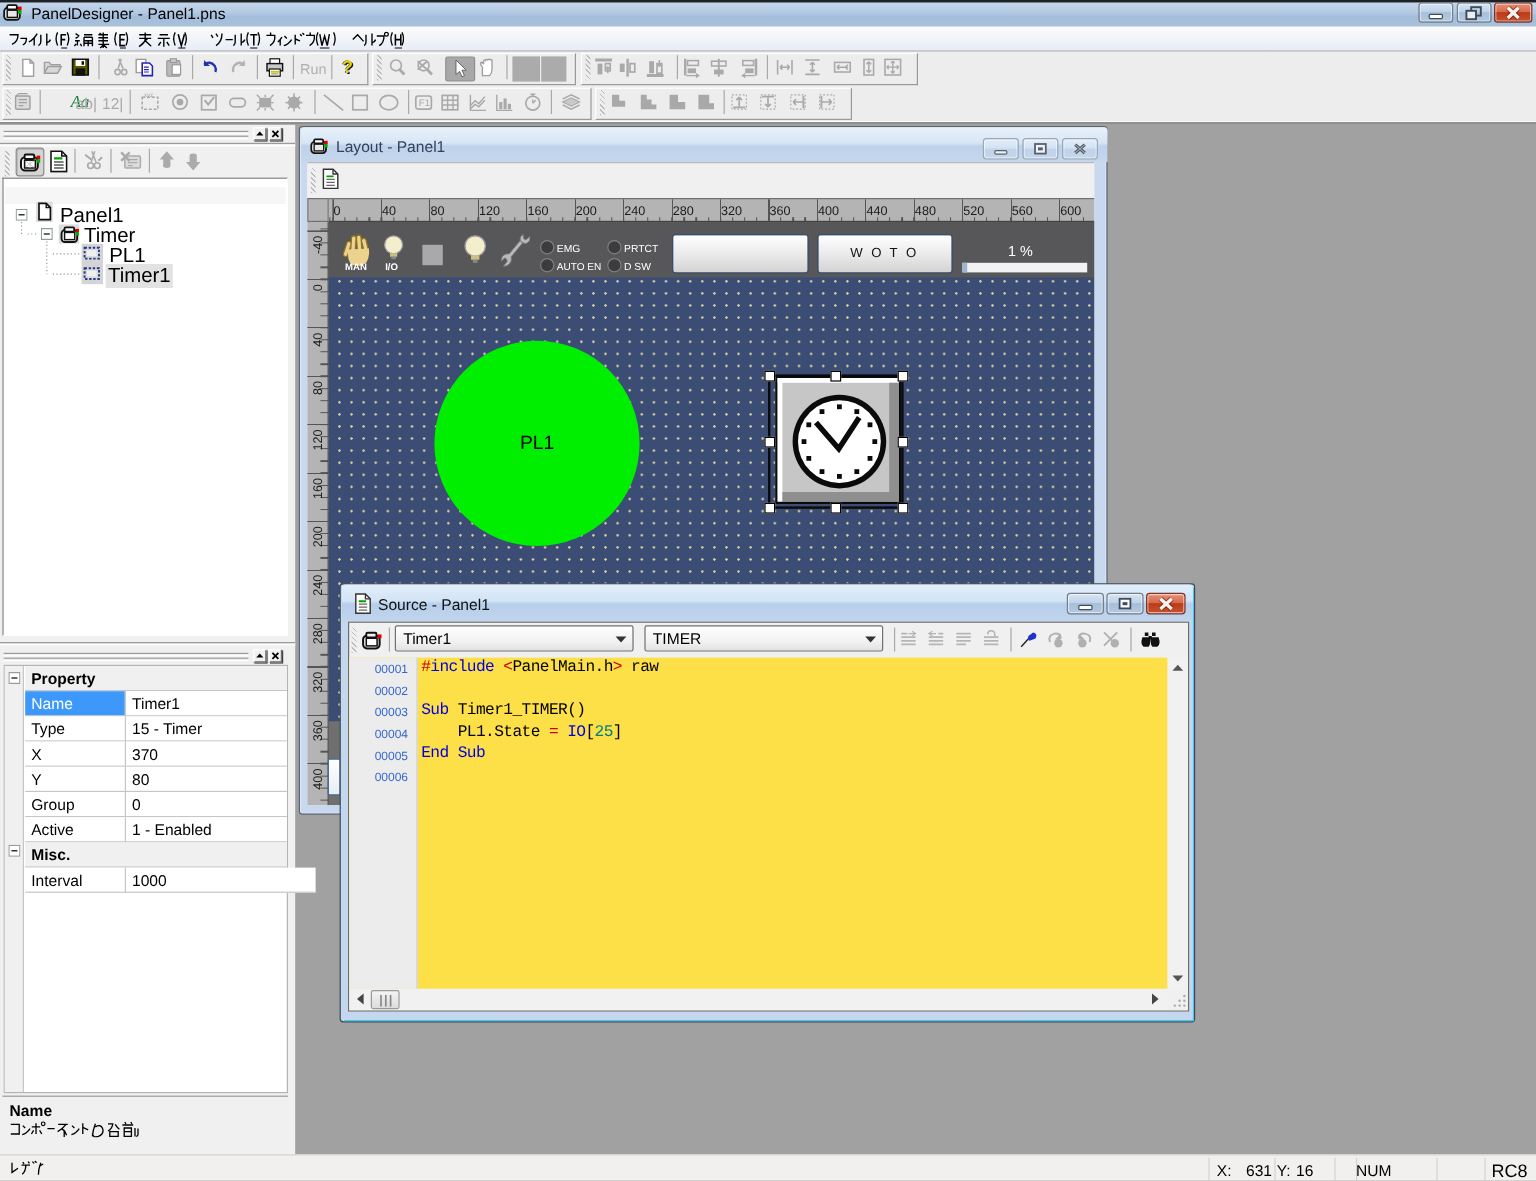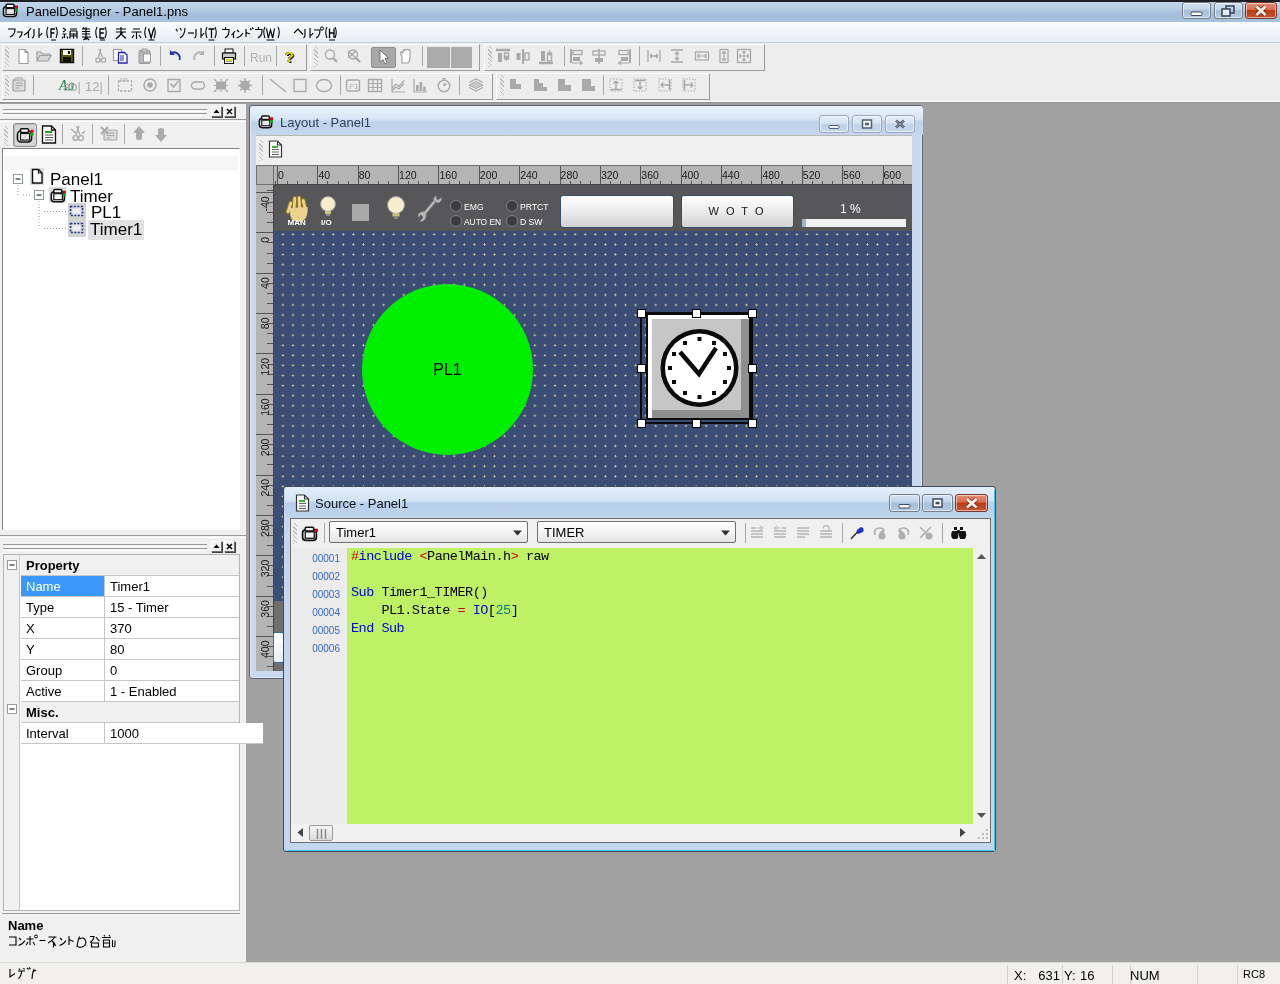--- a/index.html
+++ b/index.html
@@ -824,21 +824,21 @@
         <path d="M2 13 L13 2 M2 2 l11 11" stroke="#b0b0b0" stroke-width="1.6"></path>
         <circle cx="11" cy="11" r="3.5" fill="#b0b0b0"></circle>
       </svg>
     <div class="tsep" style="left:651px;top:4px"></div>
     <svg class="abs" style="left:658px;top:6px" width="19" height="17">
         <path d="M5 2 h3 v3 h-3 z M11 2 h3 v3 h-3 z" fill="#111"></path>
         <path d="M3 6 q-2 6 1 8 h4 q2 -1.5 1.5 -8 z M10 6 q-.5 6.5 1.5 8 h4 q3 -2 1 -8 z" fill="#111"></path>
         <rect x="8.2" y="5" width="2.6" height="3" fill="#111"></rect>
       </svg>
 
-    <div class="abs" style="left:0;top:29px;width:682px;height:276px;background:#bef264">
+    <div class="abs" style="left:0;top:29px;width:682px;height:276px;background:#fde047">
       <div class="abs" style="left:0;top:0;width:57px;height:276px;background:#ececec;border-right:1px solid #d0d0d0"></div>
       <div class="txt" style="left:19px;top:2px;width:30px;text-align:right;font-size:10px;color:#3366cc;line-height:18px">00001<br>00002<br>00003<br>00004<br>00005<br>00006</div>
       <div class="txt" style="left:60px;top:0px;font-family:'Liberation Mono',monospace;font-size:13.5px;line-height:18px;letter-spacing:-.5px"><span style="color:#cc0000">#</span><span style="color:#0000e0">include</span> <span style="color:#cc0000">&lt;</span>PanelMain.h<span style="color:#cc0000">&gt;</span> raw<br>&nbsp;<br><span style="color:#0000e0">Sub</span> Timer1_TIMER()<br>    PL1.State <span style="color:#cc0000">=</span> <span style="color:#0000e0">IO</span>[<span style="color:#008080">25</span>]<br><span style="color:#0000e0">End Sub</span><br>&nbsp;</div>
     </div>
 
     <div class="abs" style="left:682px;top:29px;width:17px;height:276px;background:#f1f1f1">
       <svg class="abs" style="left:3px;top:5px" width="11" height="8">
           <path d="M5.5 1 L10 6 H1 z" fill="#555"></path>
         </svg>
       <svg class="abs" style="left:3px;top:263px" width="11" height="8">
@@ -886,14 +886,14 @@
   <div class="txt" style="left:1014px;top:5px;font-size:13px">X:</div>
   <div class="txt" style="left:1030px;top:5px;width:30px;text-align:right;font-size:13px">631</div>
   <div class="scell" style="left:1062px;width:50px"></div>
   <div class="txt" style="left:1064px;top:5px;font-size:13px">Y:</div>
   <div class="txt" style="left:1080px;top:5px;width:26px;text-align:left;font-size:13px">16</div>
   <div class="scell" style="left:1112px;width:18px"></div>
   <div class="scell" style="left:1130px;width:67px"></div>
   <div class="txt" style="left:1130px;top:5px;width:67px;font-size:13px">NUM</div>
   <div class="scell" style="left:1197px;width:40px"></div>
   <div class="scell" style="left:1237px;width:43px"></div>
-  <div class="txt" style="left:1243px;top:5px;font-size:11px">RC8</div>
+  <div class="txt" style="left:1243px;top:5px;font-size:15px">RC8</div>
 </div>
 
 </body></html>

